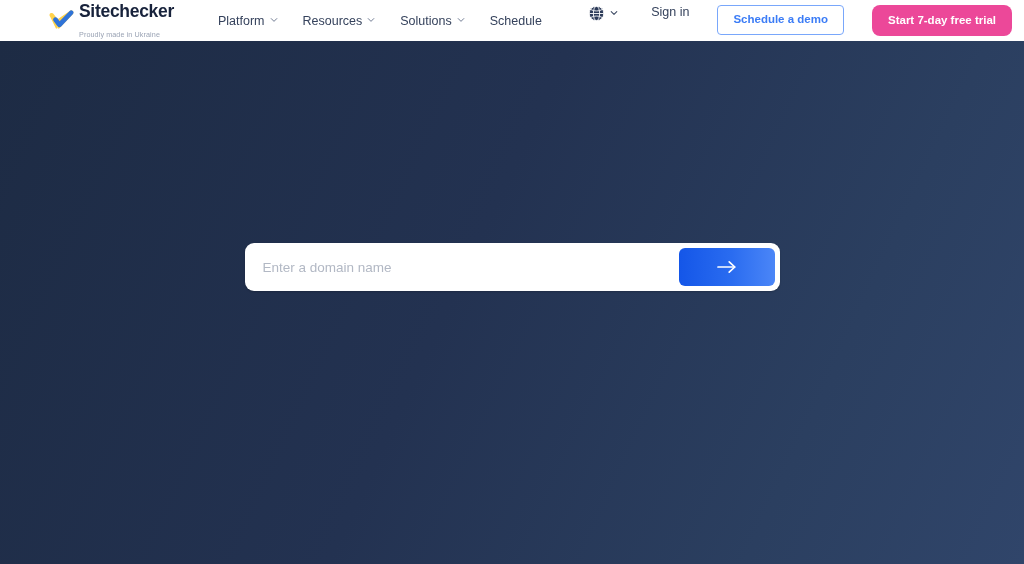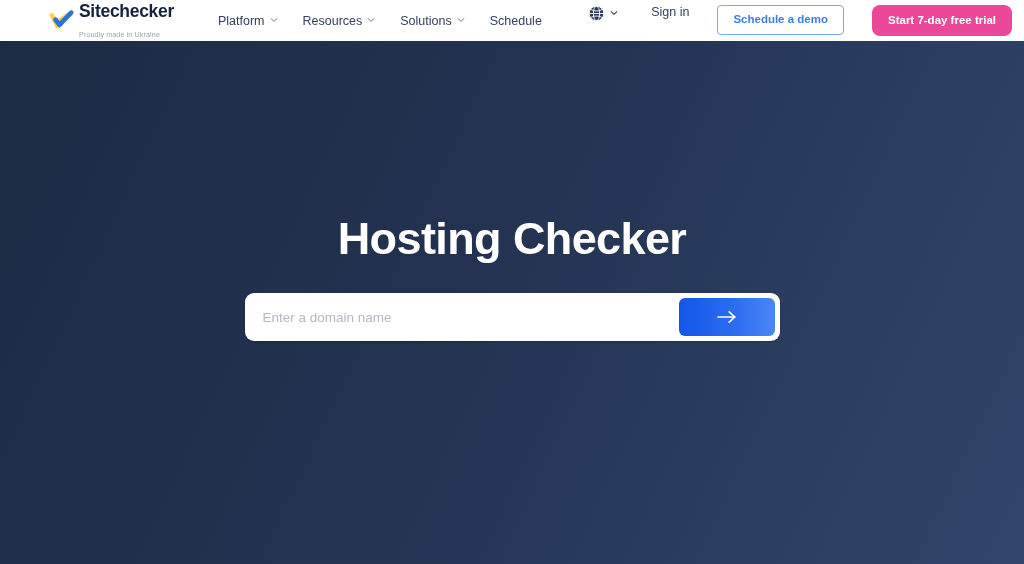--- a/index.html
+++ b/index.html
@@ -289,21 +289,20 @@
 
       <button class="btn-demo">Schedule a demo</button>
 
       <button class="btn-trial">Start 7-day free trial</button>
     </div>
   </div>
 
   <div class="hero">
     <div class="hero-inner">
 
-      <h1 class="hero-title">Hosting Checker</h1>
 
 
       <form class="search-wrap">
         <input class="search-input" type="text" placeholder="Enter a domain name" style="">
         <button class="search-btn" type="submit">
           <span>
             <svg width="24" height="16" viewBox="0 0 24 16" xmlns="http://www.w3.org/2000/svg">
               <line x1="3" y1="8" x2="19.5" y2="8" stroke="#ffffff" stroke-width="1.7" stroke-linecap="round"></line>
               <path d="M14.2 2.8 L19.8 8 L14.2 13.2" fill="none" stroke="#ffffff" stroke-width="1.7" stroke-linecap="round" stroke-linejoin="round"></path>
             </svg>

